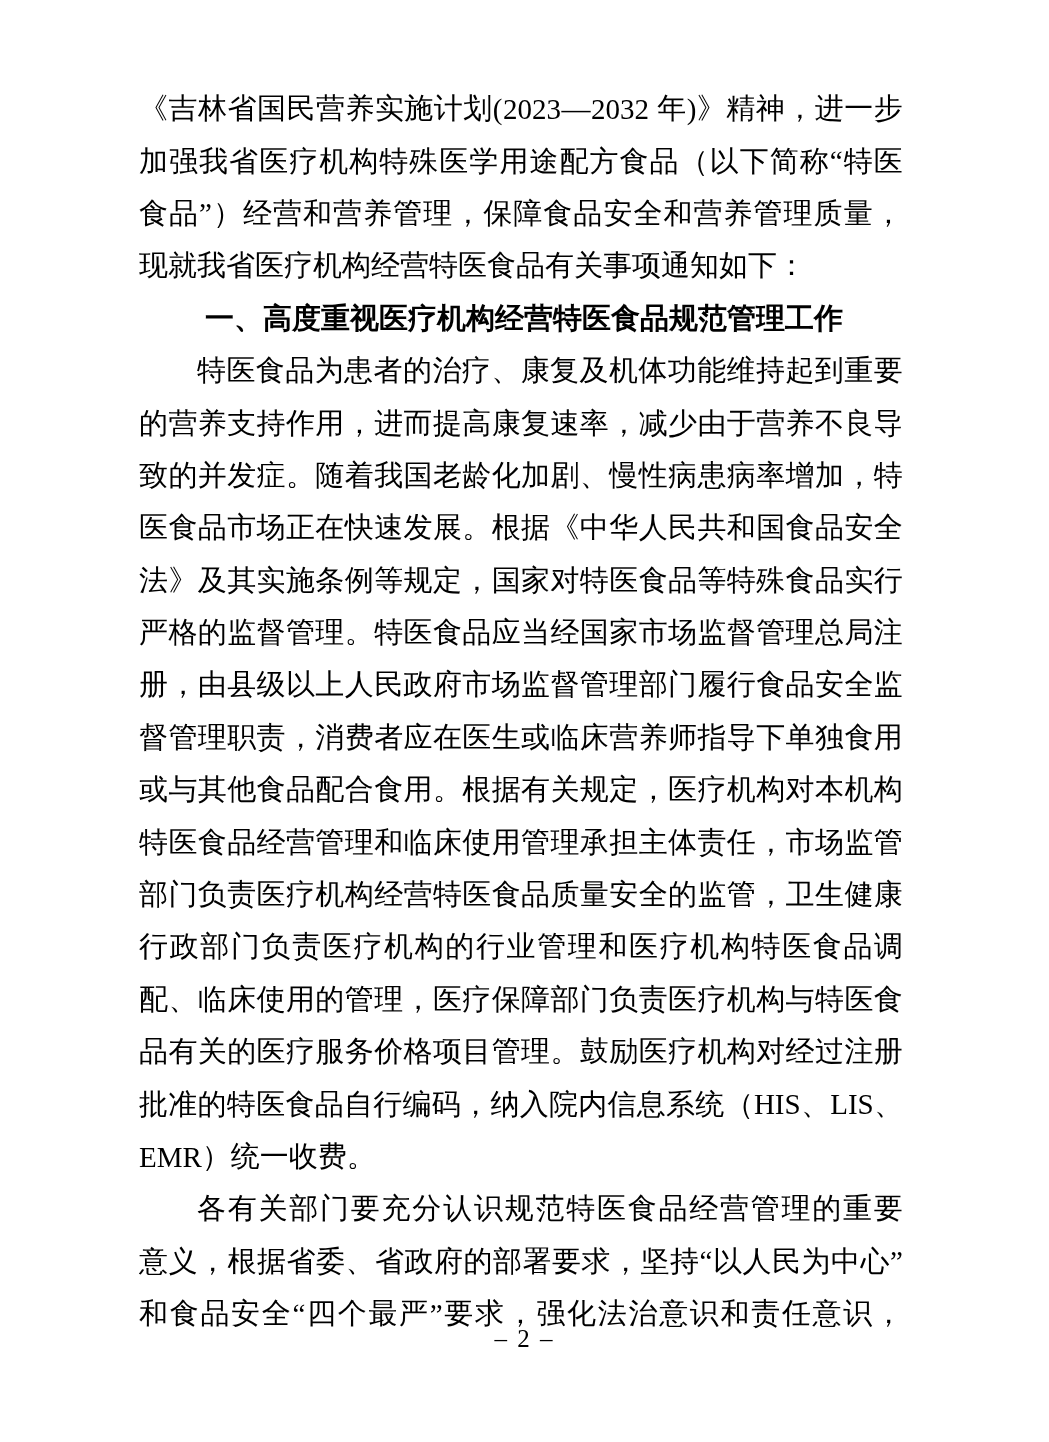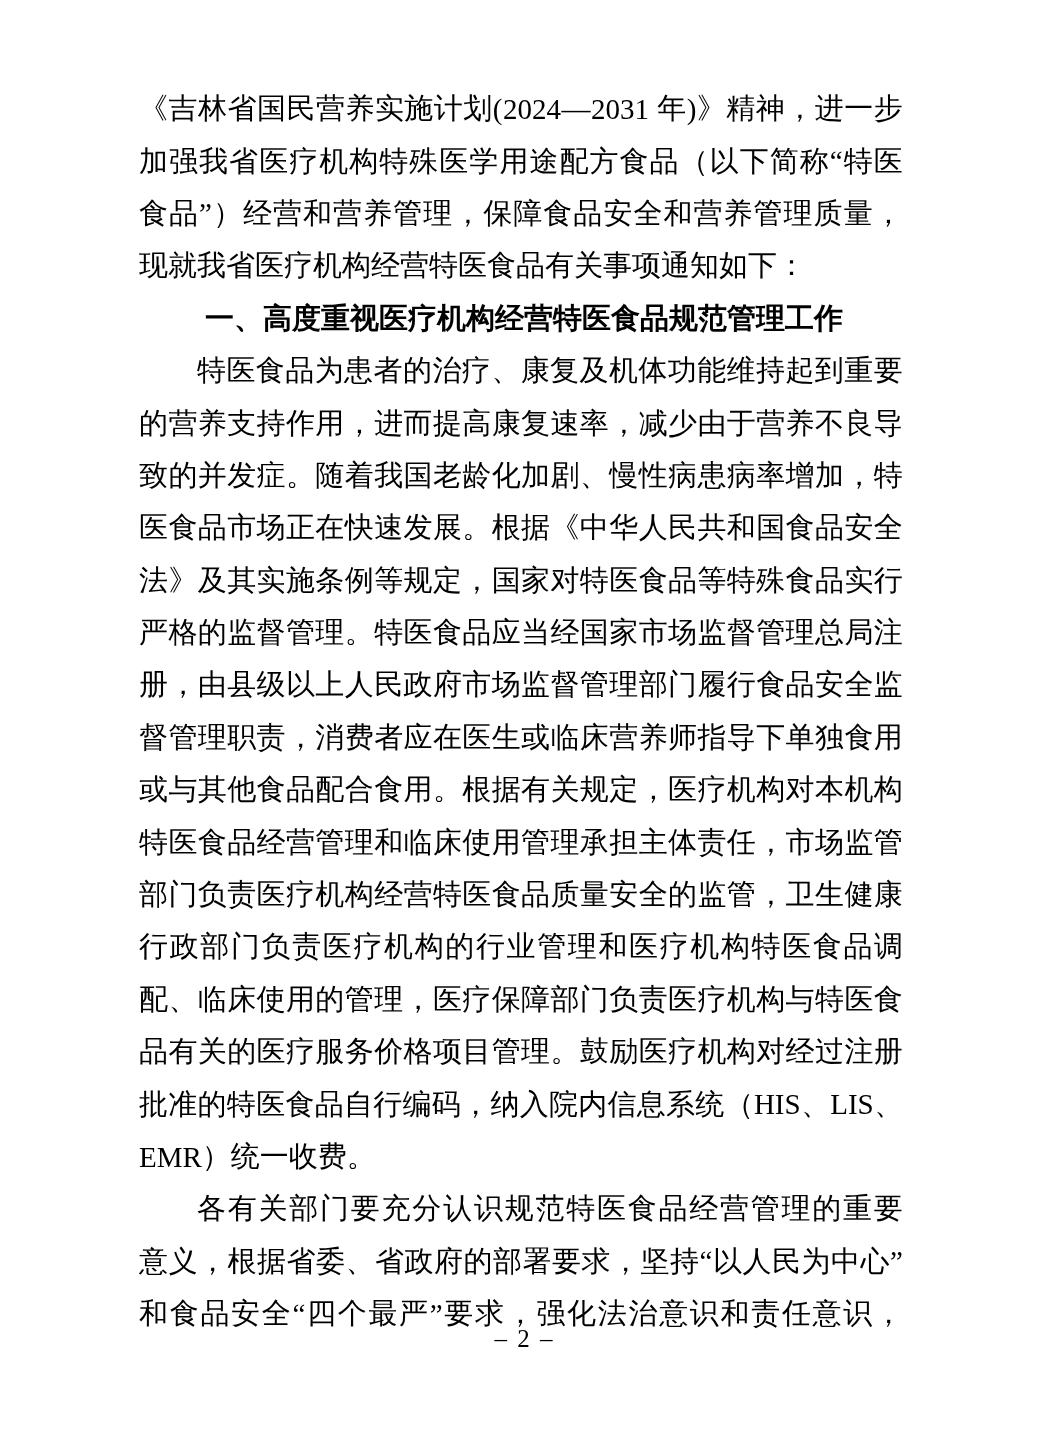--- a/index.html
+++ b/index.html
@@ -74,23 +74,23 @@
         <span class="tok">省</span>
         <span class="tok">国</span>
         <span class="tok">民</span>
         <span class="tok">营</span>
         <span class="tok">养</span>
         <span class="tok">实</span>
         <span class="tok">施</span>
         <span class="tok">计</span>
         <span class="tok">划</span>
         <span class="tok">(</span>
-        <span class="tok">2024</span>
+        <span class="tok">2023</span>
         <span class="tok">—</span>
-        <span class="tok">2031</span>
+        <span class="tok">2032</span>
         <span class="tok"> </span>
         <span class="tok">年</span>
         <span class="tok">)</span>
         <span class="tok">》</span>
         <span class="tok">精</span>
         <span class="tok">神</span>
         <span class="tok">，</span>
         <span class="tok">进</span>
         <span class="tok">一</span>
         <span class="tok">步</span>

